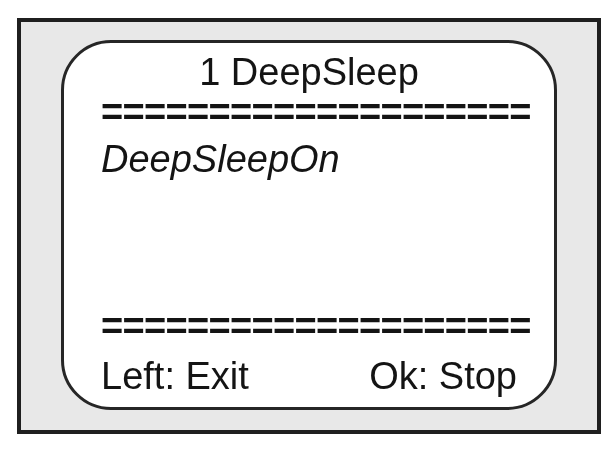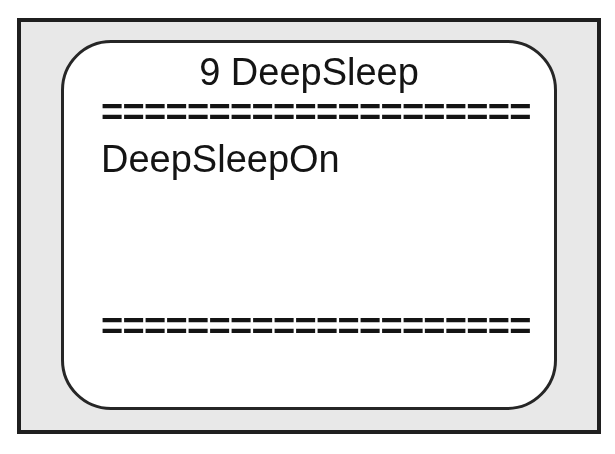--- a/index.html
+++ b/index.html
@@ -45,42 +45,46 @@
     text-align: center;
   }
   .sep {
     left: 37px;
     font-weight: 700;
     letter-spacing: -0.7px;
     overflow: hidden;
     max-width: 436px;
   }
   .sep-top    { top: 50px; }
-  .status-1   { top: 97px;  left: 37px; }
+  .status-1   { top: 97px;  left: 37px; font-style: italic; }
   .status-2   { top: 140px; left: 37px; }
   .sep-bottom { top: 264px; }
   .softkeys {
     top: 314px; left: 37px; right: 37px;
     display: flex;
     justify-content: space-between;
   }
   .softkey { white-space: nowrap; }
 </style>
 </head>
 <body>
 
 <div id="app">
   <div class="frame">
     <div class="screen">
 
-      <div class="title">9 DeepSleep</div>
+      <div class="title">1 DeepSleep</div>
 
       <div class="sep sep-top">====================</div>
 
       <div class="status-1">DeepSleepOn</div>
 
 
       <div class="sep sep-bottom">====================</div>
 
+      <div class="softkeys">
+        <span class="softkey">Left: Exit</span>
+        <span class="softkey">Ok: Stop</span>
+      </div>
 
     </div>
   </div>
 </div>
 
 </body></html>

